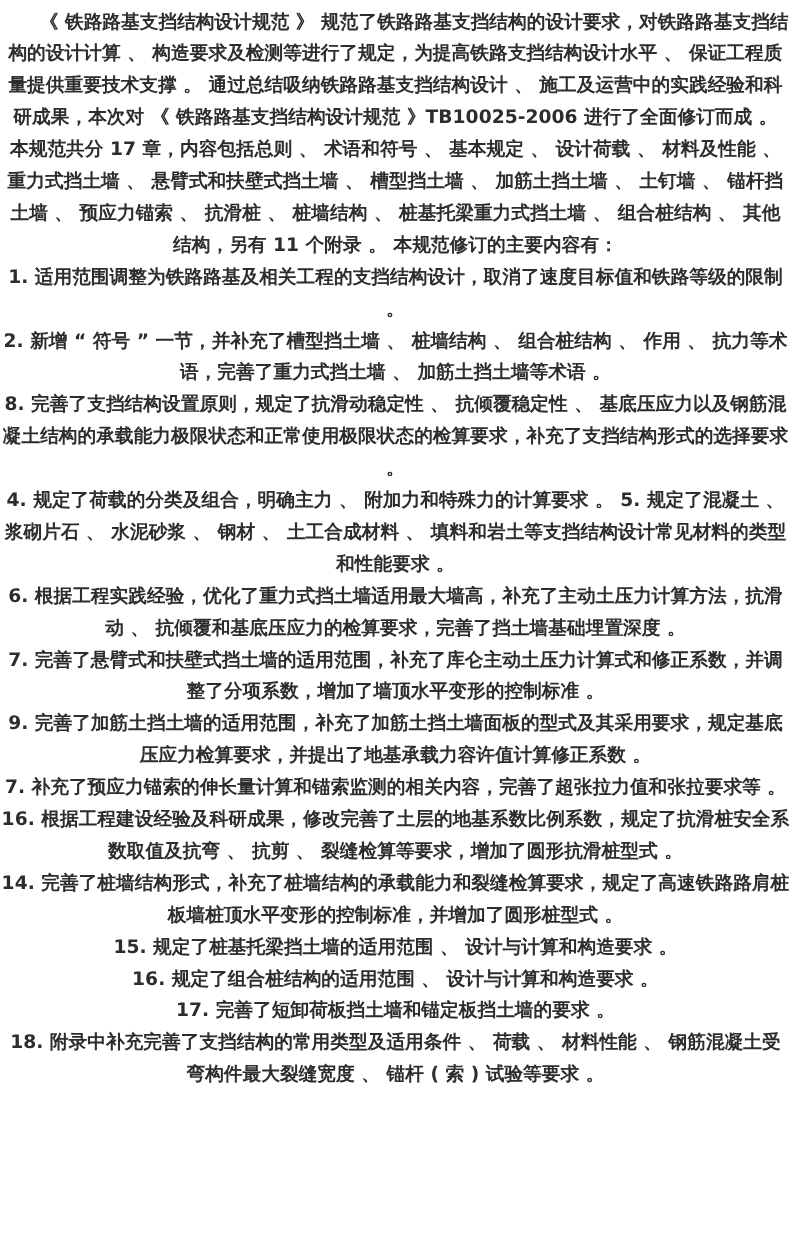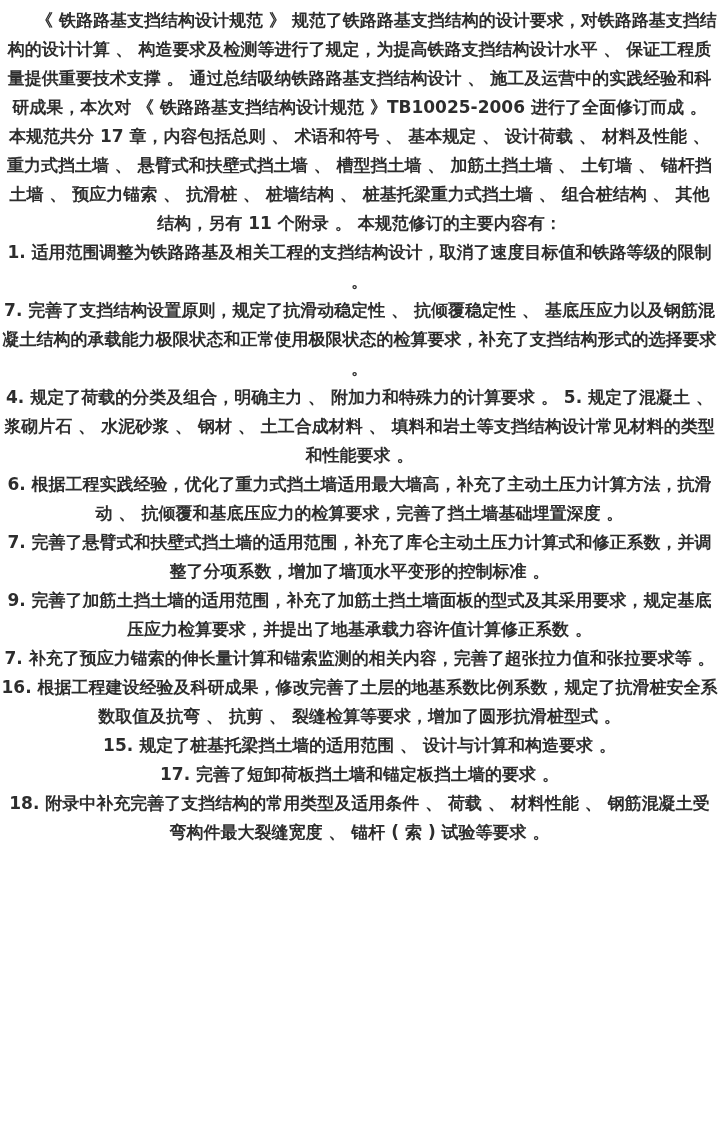--- a/index.html
+++ b/index.html
@@ -31,24 +31,27 @@
       text-indent: 2em;
     }
   </style>
 </head>
 <body>
 
 <div class="page">
   <p class="indent">《 铁路路基支挡结构设计规范 》 规范了铁路路基支挡结构的设计要求，对铁路路基支挡结构的设计计算 、 构造要求及检测等进行了规定，为提高铁路支挡结构设计水平 、 保证工程质量提供重要技术支撑 。 通过总结吸纳铁路路基支挡结构设计 、 施工及运营中的实践经验和科研成果，本次对 《 铁路路基支挡结构设计规范 》TB10025-2006 进行了全面修订而成 。</p>
   <p>本规范共分 17 章，内容包括总则 、 术语和符号 、 基本规定 、 设计荷载 、 材料及性能 、 重力式挡土墙 、 悬臂式和扶壁式挡土墙 、 槽型挡土墙 、 加筋土挡土墙 、 土钉墙 、 锚杆挡土墙 、 预应力锚索 、 抗滑桩 、 桩墙结构 、 桩基托梁重力式挡土墙 、 组合桩结构 、 其他结构，另有 11 个附录 。 本规范修订的主要内容有：</p>
   <p>1. 适用范围调整为铁路路基及相关工程的支挡结构设计，取消了速度目标值和铁路等级的限制 。</p>
-  <p>7. 完善了支挡结构设置原则，规定了抗滑动稳定性 、 抗倾覆稳定性 、 基底压应力以及钢筋混凝土结构的承载能力极限状态和正常使用极限状态的检算要求，补充了支挡结构形式的选择要求 。</p>
+  <p>2. 新增 “ 符号 ” 一节，并补充了槽型挡土墙 、 桩墙结构 、 组合桩结构 、 作用 、 抗力等术语，完善了重力式挡土墙 、 加筋土挡土墙等术语 。</p>
+  <p>8. 完善了支挡结构设置原则，规定了抗滑动稳定性 、 抗倾覆稳定性 、 基底压应力以及钢筋混凝土结构的承载能力极限状态和正常使用极限状态的检算要求，补充了支挡结构形式的选择要求 。</p>
   <p>4. 规定了荷载的分类及组合，明确主力 、 附加力和特殊力的计算要求 。 5. 规定了混凝土 、 浆砌片石 、 水泥砂浆 、 钢材 、 土工合成材料 、 填料和岩土等支挡结构设计常见材料的类型和性能要求 。</p>
   <p>6. 根据工程实践经验，优化了重力式挡土墙适用最大墙高，补充了主动土压力计算方法，抗滑动 、 抗倾覆和基底压应力的检算要求，完善了挡土墙基础埋置深度 。</p>
   <p>7. 完善了悬臂式和扶壁式挡土墙的适用范围，补充了库仑主动土压力计算式和修正系数，并调整了分项系数，增加了墙顶水平变形的控制标准 。</p>
   <p>9. 完善了加筋土挡土墙的适用范围，补充了加筋土挡土墙面板的型式及其采用要求，规定基底压应力检算要求，并提出了地基承载力容许值计算修正系数 。</p>
   <p>7. 补充了预应力锚索的伸长量计算和锚索监测的相关内容，完善了超张拉力值和张拉要求等 。</p>
   <p>16. 根据工程建设经验及科研成果，修改完善了土层的地基系数比例系数，规定了抗滑桩安全系数取值及抗弯 、 抗剪 、 裂缝检算等要求，增加了圆形抗滑桩型式 。</p>
+  <p>14. 完善了桩墙结构形式，补充了桩墙结构的承载能力和裂缝检算要求，规定了高速铁路路肩桩板墙桩顶水平变形的控制标准，并增加了圆形桩型式 。</p>
   <p>15. 规定了桩基托梁挡土墙的适用范围 、 设计与计算和构造要求 。</p>
+  <p>16. 规定了组合桩结构的适用范围 、 设计与计算和构造要求 。</p>
   <p>17. 完善了短卸荷板挡土墙和锚定板挡土墙的要求 。</p>
   <p>18. 附录中补充完善了支挡结构的常用类型及适用条件 、 荷载 、 材料性能 、 钢筋混凝土受弯构件最大裂缝宽度 、 锚杆 ( 索 ) 试验等要求 。</p>
 
 </div>
 
 </body></html>

